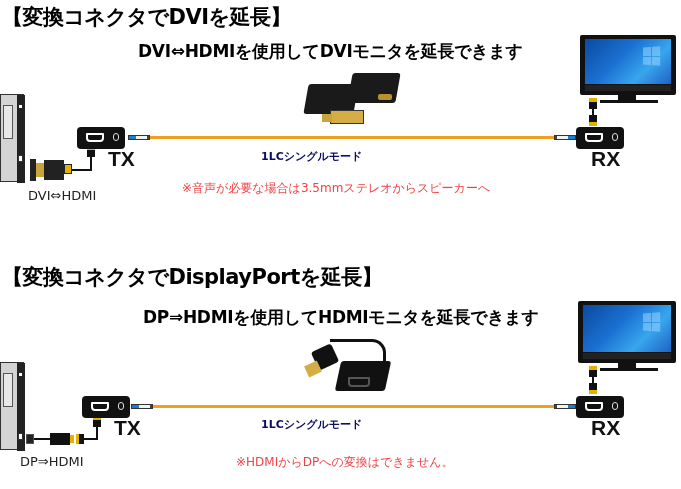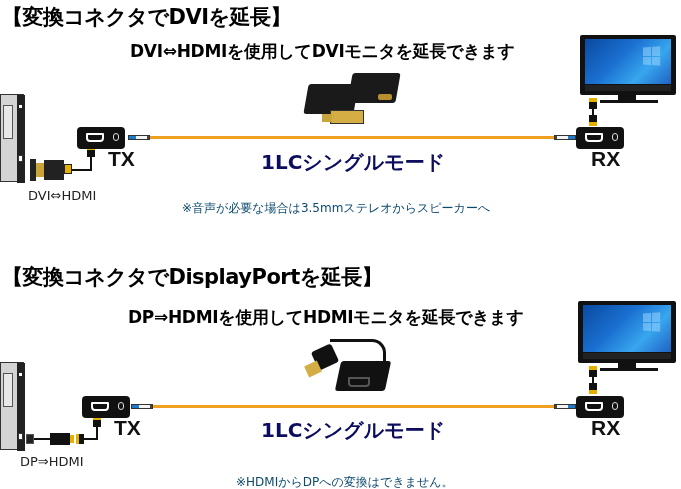--- a/index.html
+++ b/index.html
@@ -1,43 +1,43 @@
 <!DOCTYPE html>
 <html><head>
 <meta charset="utf-8">
 <style>
   * { margin: 0; padding: 0; box-sizing: border-box; }
   html, body { width: 681px; height: 489px; background: #ffffff; overflow: hidden; }
   body { position: relative; font-family: "DejaVu Sans", "Liberation Sans", sans-serif; color: #111; }
   .abs { position: absolute; }
   .section-title { font-weight: bold; font-size: 21px; letter-spacing: -0.5px; white-space: nowrap; color: #000; }
   .subtitle { font-weight: bold; font-size: 17px; white-space: nowrap; color: #000; letter-spacing: -0.3px; }
-  .fiber-label { font-weight: bold; font-size: 20px; color: #0d0d5e; white-space: nowrap; }
-  .note { font-size: 12px; color: #0c4a6e; white-space: nowrap; margin-top: 20px; }
+  .fiber-label { font-weight: bold; font-size: 11px; color: #0d0d5e; white-space: nowrap; }
+  .note { font-size: 12px; color: #ef4444; white-space: nowrap; }
   .adapter-label { font-size: 13px; color: #222; white-space: nowrap; }
   .txrx { font-weight: bold; font-size: 21px; color: #111; font-family: "Liberation Sans", sans-serif; }
   .fiber { height: 3px; background: #f0a020; }
   .box { background: #111; border-radius: 4px; }
   .hdmi-port { position: absolute; left: 9px; top: 6px; width: 18px; height: 9px; border: 2px solid #fff; border-radius: 1px 1px 4px 4px; }
   .audio-port { position: absolute; left: 36px; top: 6px; width: 6px; height: 8px; border: 1.5px solid #ddd; border-radius: 3px; }
   .lc { height: 5px; width: 22px; background: linear-gradient(90deg, #1e7cd0 0 35%, #f4f4f4 35% 90%, #444 90%); border: 1px solid #333; }
   .hdmi-plug { width: 8px; height: 11px; background: #111; border-top: 4px solid #e6b000; }
   .cable { background: #111; }
   .pc { background: #d4d4d4; border: 1px solid #333; }
   .monitor { background: #111; border-radius: 2px; }
   .screen { position: absolute; left: 5px; top: 4px; right: 5px; bottom: 11px; background: linear-gradient(135deg, #0a4aa0 0%, #1a6fd0 40%, #38a6ee 70%, #1f62c4 100%); }
   .taskbar { position: absolute; left: 5px; right: 5px; bottom: 4px; height: 6px; background: #222; }
   .win-logo { position: absolute; display: grid; grid-template-columns: 1fr 1fr; gap: 1px; transform: perspective(40px) rotateY(-18deg); }
   .win-logo span { background: rgba(150, 210, 255, 0.55); }
 </style>
 </head>
 <body>
 
 <div class="abs section-title" style="left:2px; top:3px;">【変換コネクタでDVIを延長】</div>
-<div class="abs subtitle" style="left:130px; top:40px;">DVI⇔HDMIを使用してDVIモニタを延長できます</div>
+<div class="abs subtitle" style="left:138px; top:40px;">DVI⇔HDMIを使用してDVIモニタを延長できます</div>
 
 <div class="abs pc" style="left:0; top:94px; width:24px; height:88px;">
   <div class="abs" style="left:16px; top:0; width:8px; height:88px; background:#222;"></div>
   <div class="abs" style="left:2px; top:10px; width:10px; height:34px; border:1px solid #555; background:#e8e8e8;"></div>
   <div class="abs" style="left:18px; top:10px; width:3px; height:3px; background:#fff;"></div>
   <div class="abs" style="left:17px; top:60px; width:5px; height:7px; background:#fff; border:1px solid #333;"></div>
 </div>
 
 <div class="abs" style="left:30px; top:157px; width:34px; height:26px;">
   <div class="abs" style="left:0; top:2px; width:6px; height:22px; background:#222;"></div>
@@ -88,21 +88,21 @@
 <div class="abs box" style="left:576px; top:127px; width:48px; height:22px;">
   <div class="hdmi-port"></div>
   <div class="audio-port"></div>
 </div>
 <div class="abs txrx" style="left:591px; top:147px;">RX</div>
 
 <div class="abs fiber-label" style="left:261px; top:149px;">1LCシングルモード</div>
 <div class="abs note" style="left:182px; top:180px;">※音声が必要な場合は3.5mmステレオからスピーカーへ</div>
 
 <div class="abs section-title" style="left:2px; top:263px;">【変換コネクタでDisplayPortを延長】</div>
-<div class="abs subtitle" style="left:128px; top:306px;">DP⇒HDMIを使用してHDMIモニタを延長できます</div>
+<div class="abs subtitle" style="left:143px; top:306px;">DP⇒HDMIを使用してHDMIモニタを延長できます</div>
 
 <div class="abs pc" style="left:0; top:362px; width:24px; height:88px;">
   <div class="abs" style="left:16px; top:0; width:8px; height:88px; background:#222;"></div>
   <div class="abs" style="left:2px; top:10px; width:10px; height:34px; border:1px solid #555; background:#e8e8e8;"></div>
   <div class="abs" style="left:18px; top:10px; width:3px; height:3px; background:#fff;"></div>
   <div class="abs" style="left:17px; top:70px; width:5px; height:7px; background:#fff; border:1px solid #333;"></div>
 </div>
 
 <div class="abs" style="left:26px; top:434px; width:8px; height:10px; background:#222; border:1px solid #555;"></div>
 <div class="abs cable" style="left:34px; top:438px; width:18px; height:2px;"></div>

